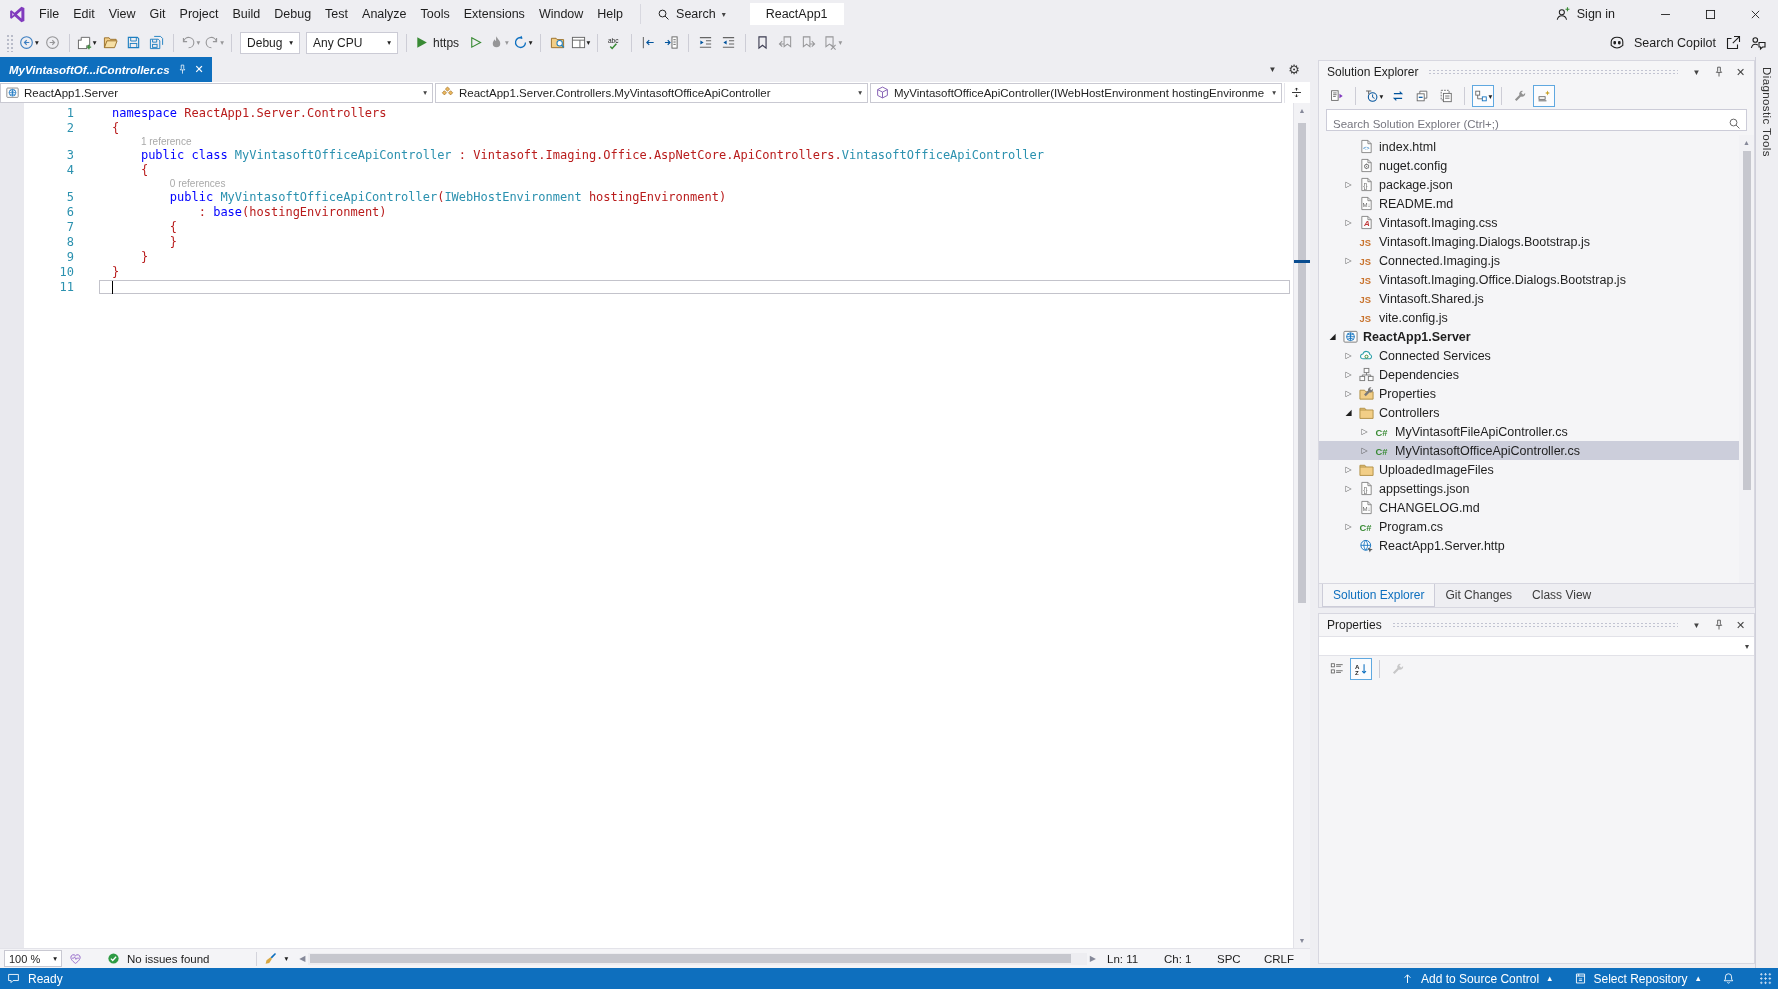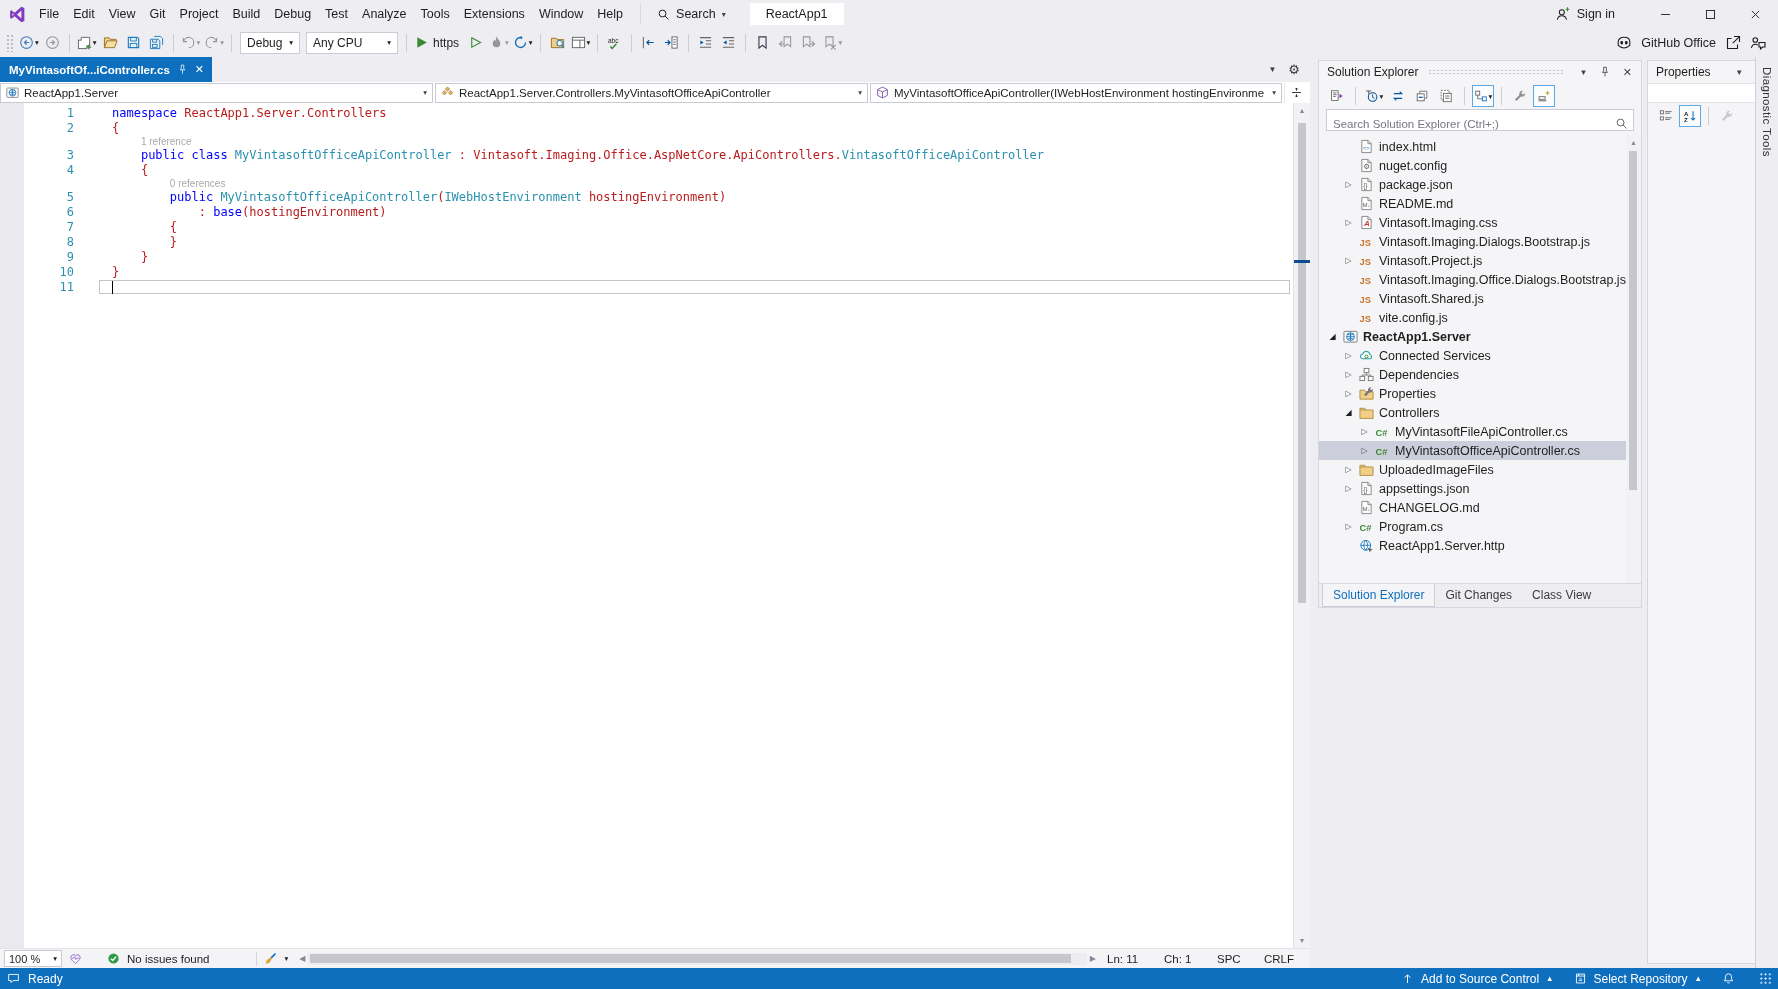--- a/index.html
+++ b/index.html
@@ -35,21 +35,21 @@
   .run-label { font-size:12px; margin:0 3px; }
   .tb-copilot { margin-left:auto; display:flex; align-items:center; gap:9px; font-size:12.5px; }
   .tb-copilot .ico svg { width:16px; height:16px; }
 
   
   .main { flex:1; display:flex; min-height:0; }
   .editor-col { width:1310px; flex:none; display:flex; flex-direction:column; }
 
   .tabstrip { height:25px; background:#EEEEF2; display:flex; align-items:flex-end; position:relative; flex:none; }
   .tab { height:25px; background:#0E6FBE; color:#fff; display:flex; align-items:center; padding:0 8px 0 9px; gap:7px; }
-  .tab-title { font-size:11.5px; font-weight:bold; }
+  .tab-title { font-size:11.5px; font-weight:bold;font-style:italic; }
   .tab .ico svg { width:11px; height:11px; }
   .tclose { font-size:11px; }
   .ts-right { position:absolute; right:10px; top:5px; display:flex; gap:12px; align-items:center; color:#3B3B3B; }
   .ts-right .chevtxt { font-size:8px; }
   .ts-right .geartxt { font-size:13px; }
 
   .navbar { height:21px; background:#fff; display:flex; align-items:center; gap:2px; flex:none; padding-right:2px; }
   .navdd { height:20px; border:1px solid #C9C9D2; background:#fff; display:flex; align-items:center; gap:5px; padding:0 5px; font-size:11.5px; overflow: hidden; white-space:nowrap; }
   .navdd .ico svg { width:13px; height:13px; }
   .navdd .dd { margin-left:auto; color:#444; }
@@ -78,21 +78,21 @@
   .zoomc { width:58px; height:17px; background:#fff; border:1px solid #C9C9D2; display:inline-flex; align-items:center; justify-content:space-between; padding:0 4px; font-size:11px; }
   .estatus .ico svg { width:13px; height:13px; }
   .sep2 { width:1px; height:14px; background:#D4D4DC; }
   .hsb { flex:1; display:flex; align-items:center; gap:3px; margin:0 4px; }
   .harr { font-size:8px; color:#868999; }
   .htrack { flex:1; height:12px; background:#EDEDF1; position:relative; }
   .hthumb { position:absolute; left:2px; right:16px; top:1.5px; bottom:1.5px; background:#C6C7CE; }
   .scell { color:#1E1E1E; } .scell.ln { width:50px; } .scell.ch { width:46px; } .scell.spc { width:40px; } .scell.eol { width:46px; }
 
   
-  .right-col { flex:1; display:flex; padding:3px 0 4px 8px; gap:5px; min-width:0; }
+  .right-col { flex:1; display:flex; flex-direction:column; padding:3px 0 4px 8px; gap:5px; min-width:0; }
   .panel { background:#F5F5F7; border:1px solid #D7D7E0; display:flex; flex-direction:column; }
   .panel.se { height:548px; flex:none; }
   .panel.props { flex:1; }
   .phead { height:22px; display:flex; align-items:center; gap:5px; padding:0 5px 0 8px; font-size:12px; flex:none; }
   .tex { flex:1; height:6px; margin:0 5px; background-image:radial-gradient(#C2C4D2 0.8px,transparent 1px); background-size:4px 3px; }
   .hic { color:#444; display:inline-flex; align-items:center; justify-content:center; width:17px; height:17px; }
   .hic svg { width:12px; height:12px; }
   .hic.txt { font-size:8px; }
   .hic.x { font-size:11px; }
 
@@ -432,21 +432,21 @@
         </span>
       </div>
     <div class="tb-copilot">
       <span class="ico">
           <svg viewBox="0 0 16 16" xmlns="http://www.w3.org/2000/svg">
             <path d="M2.2 6.8C2.2 4 4.7 2.3 8 2.3s5.8 1.7 5.8 4.5v3.6C12.2 11.9 10.1 13 8 13s-4.2-1.1-5.8-2.6z" fill="none" stroke="currentColor" stroke-width="1.1"></path>
             <rect x="4.4" y="6" width="2.6" height="3.4" rx="1.1" fill="currentColor"></rect>
             <rect x="9" y="6" width="2.6" height="3.4" rx="1.1" fill="currentColor"></rect>
           </svg>
         </span>
-      <span>GitHub Office</span>
+      <span>Search Copilot</span>
       <span class="ico">
           <svg viewBox="0 0 16 16" xmlns="http://www.w3.org/2000/svg">
             <path d="M6.5 3.5h-4v10h10v-4" fill="none" stroke="currentColor" stroke-width="1.1"></path>
             <path d="M9 1.5h5.5V7M14.2 1.8L7.8 8.2" fill="none" stroke="currentColor" stroke-width="1.1"></path>
           </svg>
         </span>
       <span class="ico">
           <svg viewBox="0 0 16 16" xmlns="http://www.w3.org/2000/svg">
             <circle cx="5.3" cy="5" r="2.3" fill="none" stroke="currentColor" stroke-width="1.1"></circle>
             <path d="M1.4 13c.5-2.5 2-3.8 3.9-3.8 1 0 1.9.3 2.6.9" fill="none" stroke="currentColor" stroke-width="1.1"></path>
@@ -755,21 +755,21 @@
                 </span>
                 <span class="tlabel">Vintasoft.Imaging.Dialogs.Bootstrap.js</span>
               </div>
               <div class="trow" style="padding-left: 24px;">
                 <span class="chev">▷</span>
                 <span class="ico ticon">
                   <svg viewBox="0 0 16 16" xmlns="http://www.w3.org/2000/svg">
                     <text x=".5" y="12.5" font-size="10" font-weight="bold" fill="#C8722C" font-family="inherit">JS</text>
                   </svg>
                 </span>
-                <span class="tlabel">Vintasoft.Project.js</span>
+                <span class="tlabel">Connected.Imaging.js</span>
               </div>
               <div class="trow" style="padding-left: 24px;">
                 <span class="chev"></span>
                 <span class="ico ticon">
                   <svg viewBox="0 0 16 16" xmlns="http://www.w3.org/2000/svg">
                     <text x=".5" y="12.5" font-size="10" font-weight="bold" fill="#C8722C" font-family="inherit">JS</text>
                   </svg>
                 </span>
                 <span class="tlabel">Vintasoft.Imaging.Office.Dialogs.Bootstrap.js</span>
               </div>

